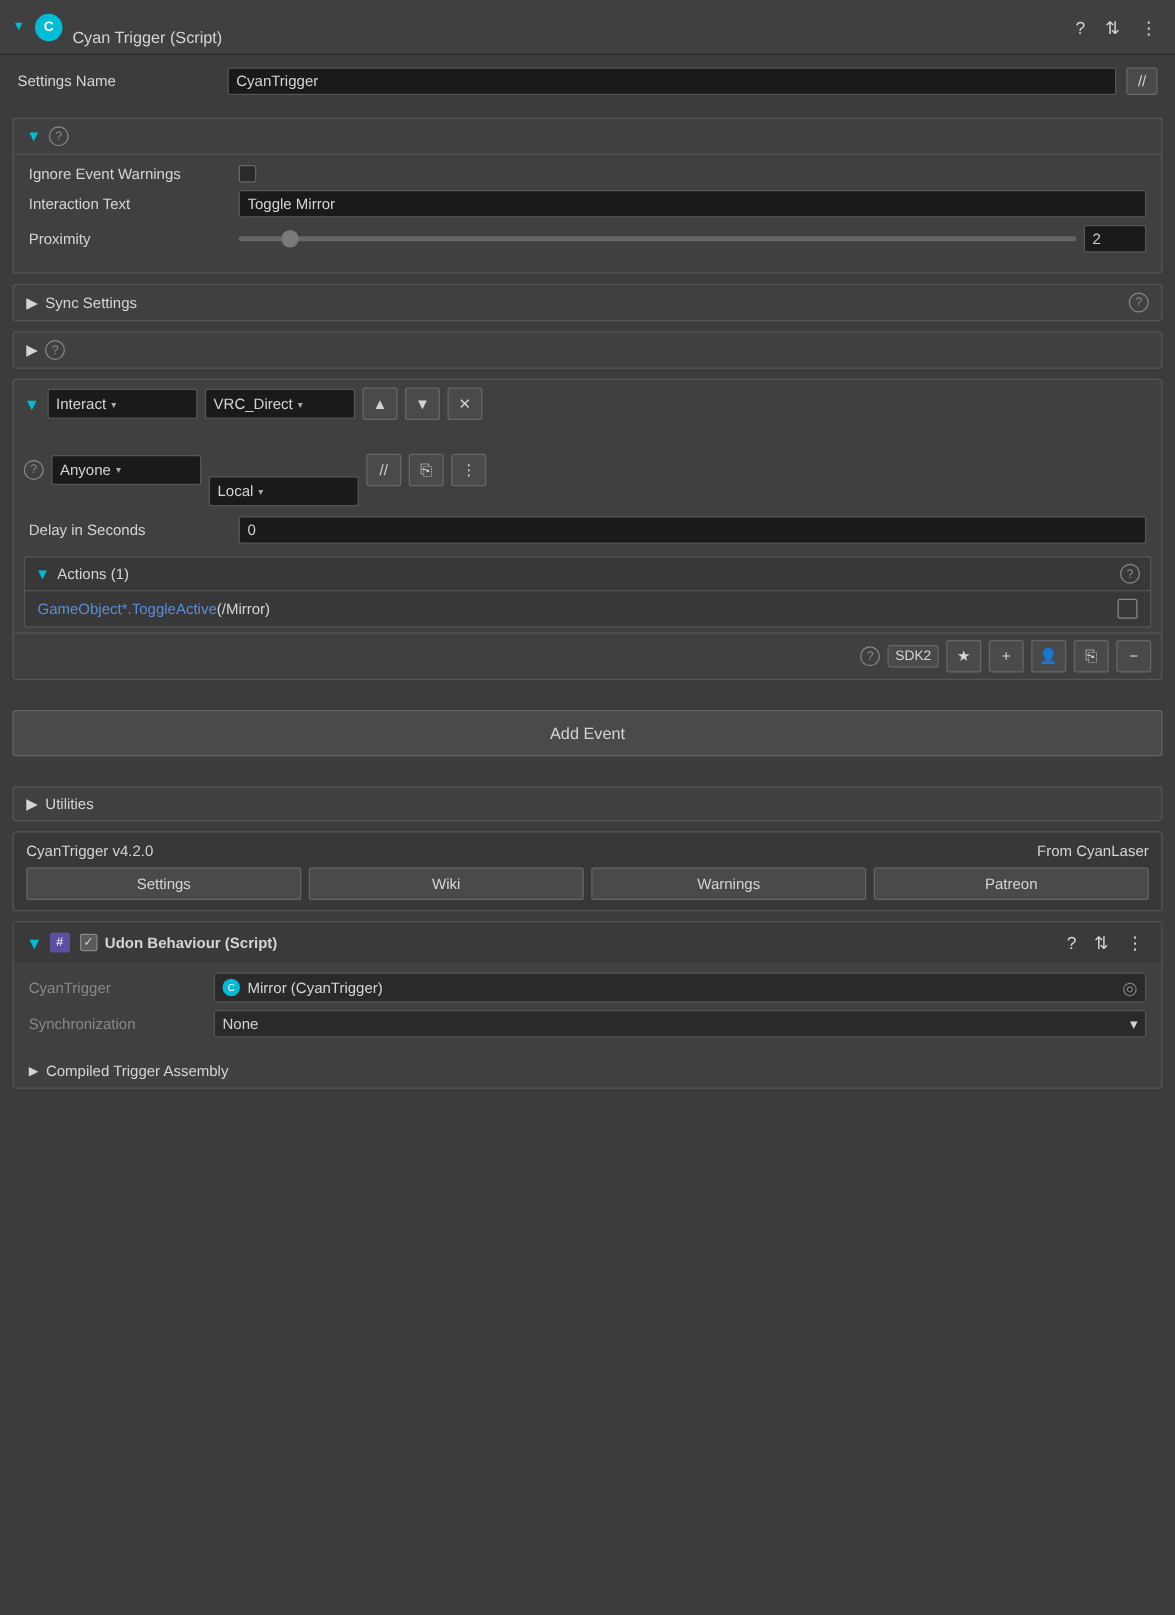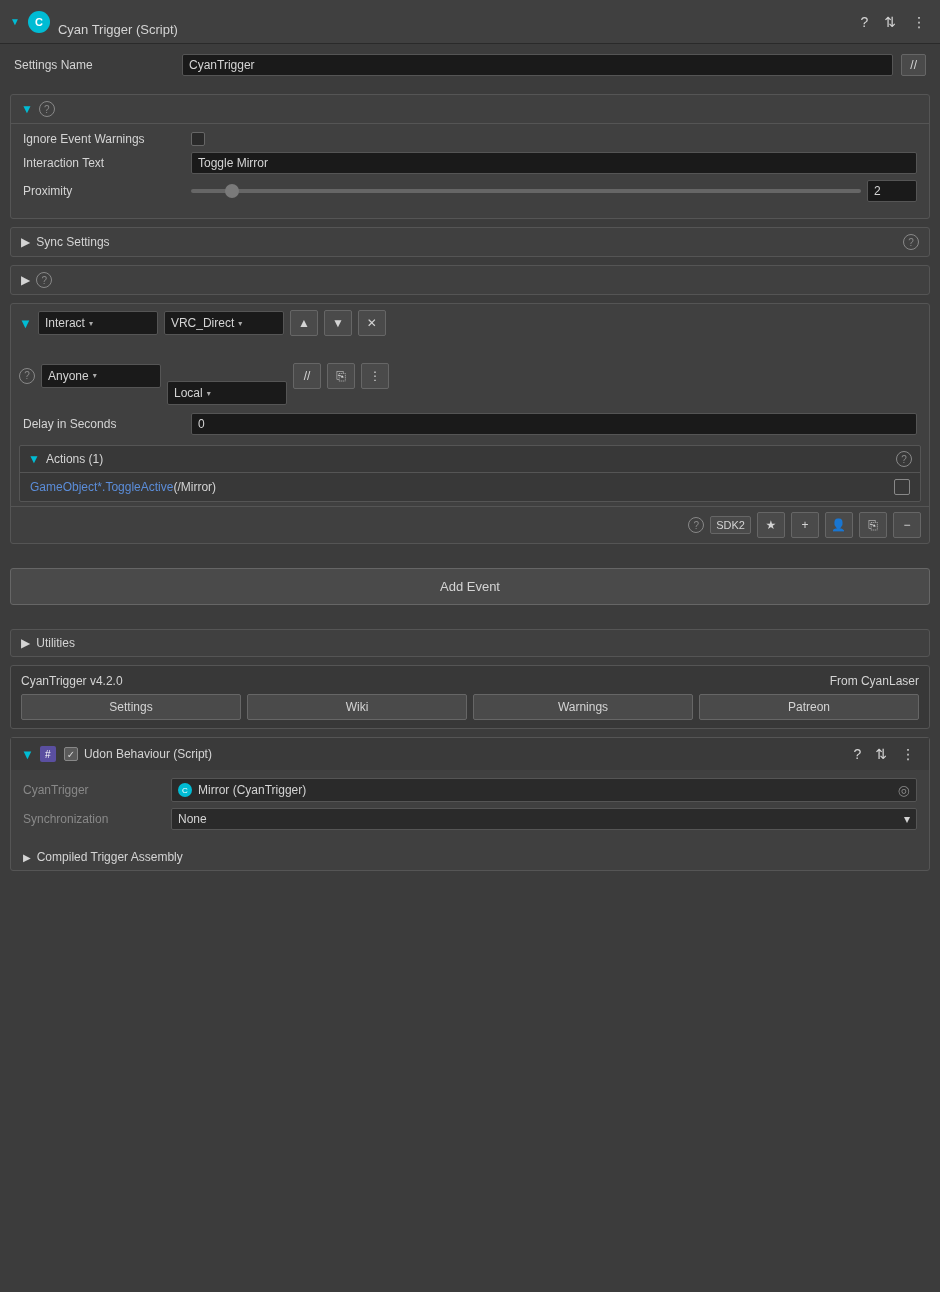--- a/index.html
+++ b/index.html
@@ -550,21 +550,21 @@
   </div>
 </div>
 
 <div class="udon-section">
   <div class="udon-header">
     <span style="color:#00bcd4; font-size:13px;">▼</span>
     <div style="width:16px; height:16px; background:#5a4fa0; border-radius:2px; display:flex; align-items:center; justify-content:center; font-size:10px; color:white; margin-right:2px;">#</div>
     <div class="checkbox-checked">
       <span style="font-size:10px; color:#d4d4d4;">✓</span>
     </div>
-    <span style="flex:1; font-size:12px; font-weight:400;">Udon Behaviour (Script)</span>
+    <span style="flex:1; font-size:12px; font-weight:700;">Udon Behaviour (Script)</span>
     <button class="icon-btn">?</button>
     <button class="icon-btn">⇅</button>
     <button class="icon-btn">⋮</button>
   </div>
   <div class="udon-content">
 
     <div class="udon-row">
       <span class="udon-label">CyanTrigger</span>
       <div class="udon-field">
         <div class="udon-field-icon">C</div>

